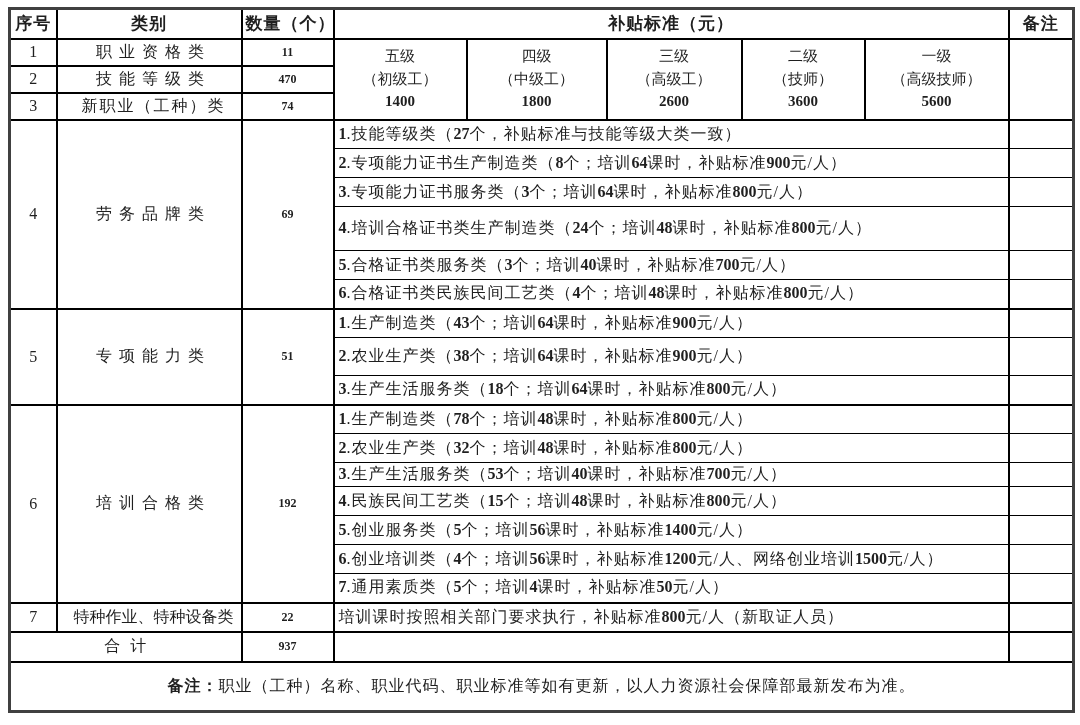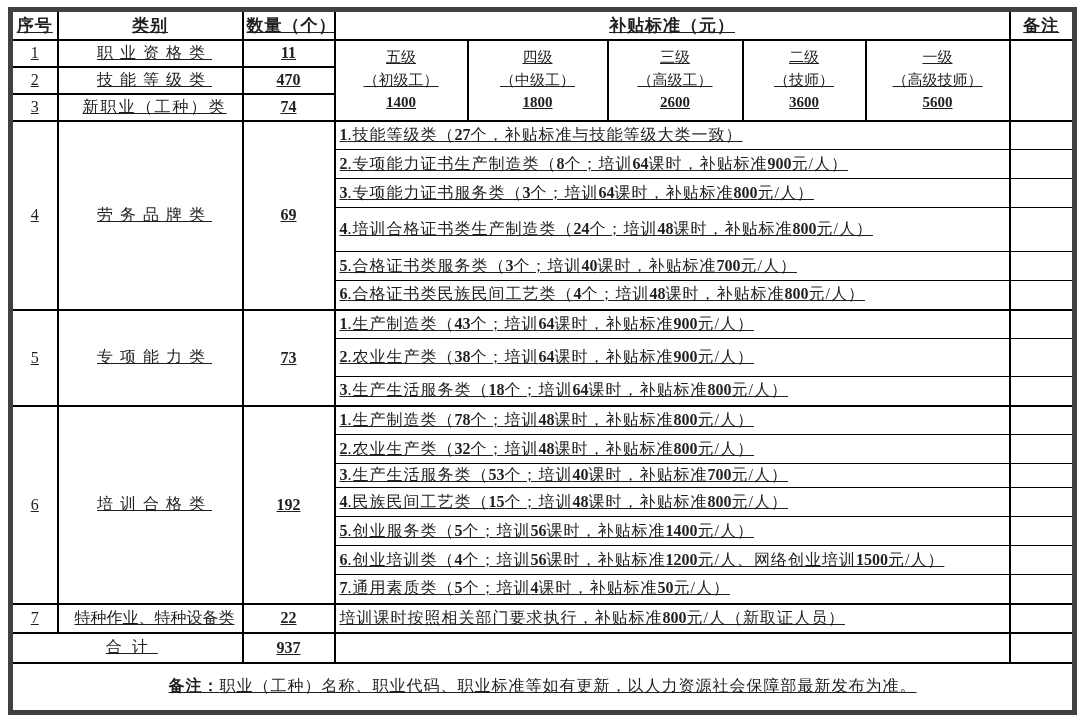--- a/index.html
+++ b/index.html
@@ -12,41 +12,40 @@
   }
   .page {
     padding: 7px 8px;
     font-family: "Liberation Serif", "DejaVu Serif", serif;
     color: #1f1f1f;
   }
   table.doc-table {
     border-collapse: collapse;
     table-layout: fixed;
     width: 1064px;
-    border: 5px solid #404040;
-    text-decoration: underline;
+    border: 3px solid #404040;
   }
   td, th {
     border: 2px solid #000;
     padding: 0 3px;
     font-size: 16px;
     vertical-align: middle;
     overflow: hidden;
     white-space: nowrap;
   }
   th {
     font-weight: bold;
     font-size: 17px;
     text-align: center;
     letter-spacing: 1px;
   }
   tr.head { height: 30px; }
   td.no  { text-align: center; }
   td.cat { text-align: center; padding-left: 12px; }
-  td.qty { text-align: center; font-weight: bold; font-size: 16px; }
+  td.qty { text-align: center; font-weight: bold; font-size: 12px; }
   td.detail {
     text-align: left;
     padding: 0 4px;
     letter-spacing: 1px;
   }
   td.detail b, .amt { font-weight: bold; letter-spacing: 0; }
   td.level {
     text-align: center;
     line-height: 1.5;
     padding: 2px 0;
@@ -162,21 +161,21 @@
           <td colspan="5" class="detail tt tb"><b>5</b>.合格证书类服务类（<b>3</b>个；培训<b>40</b>课时，补贴标准<b>700</b>元/人）</td>
           <td class="remark tt tb"></td>
         </tr>
         <tr style="height: 29px;">
           <td colspan="5" class="detail tt"><b>6</b>.合格证书类民族民间工艺类（<b>4</b>个；培训<b>48</b>课时，补贴标准<b>800</b>元/人）</td>
           <td class="remark tt"></td>
         </tr>
         <tr style="height: 29px;">
           <td class="no" rowspan="3">5</td>
           <td class="cat" rowspan="3" style="letter-spacing: 7px;">专项能力类</td>
-          <td class="qty" rowspan="3">73</td>
+          <td class="qty" rowspan="3">51</td>
           <td colspan="5" class="detail tb"><b>1</b>.生产制造类（<b>43</b>个；培训<b>64</b>课时，补贴标准<b>900</b>元/人）</td>
           <td class="remark tb"></td>
         </tr>
         <tr style="height: 38px;">
           <td colspan="5" class="detail tt tb"><b>2</b>.农业生产类（<b>38</b>个；培训<b>64</b>课时，补贴标准<b>900</b>元/人）</td>
           <td class="remark tt tb"></td>
         </tr>
         <tr style="height: 29px;">
           <td colspan="5" class="detail tt"><b>3</b>.生产生活服务类（<b>18</b>个；培训<b>64</b>课时，补贴标准<b>800</b>元/人）</td>
           <td class="remark tt"></td>

